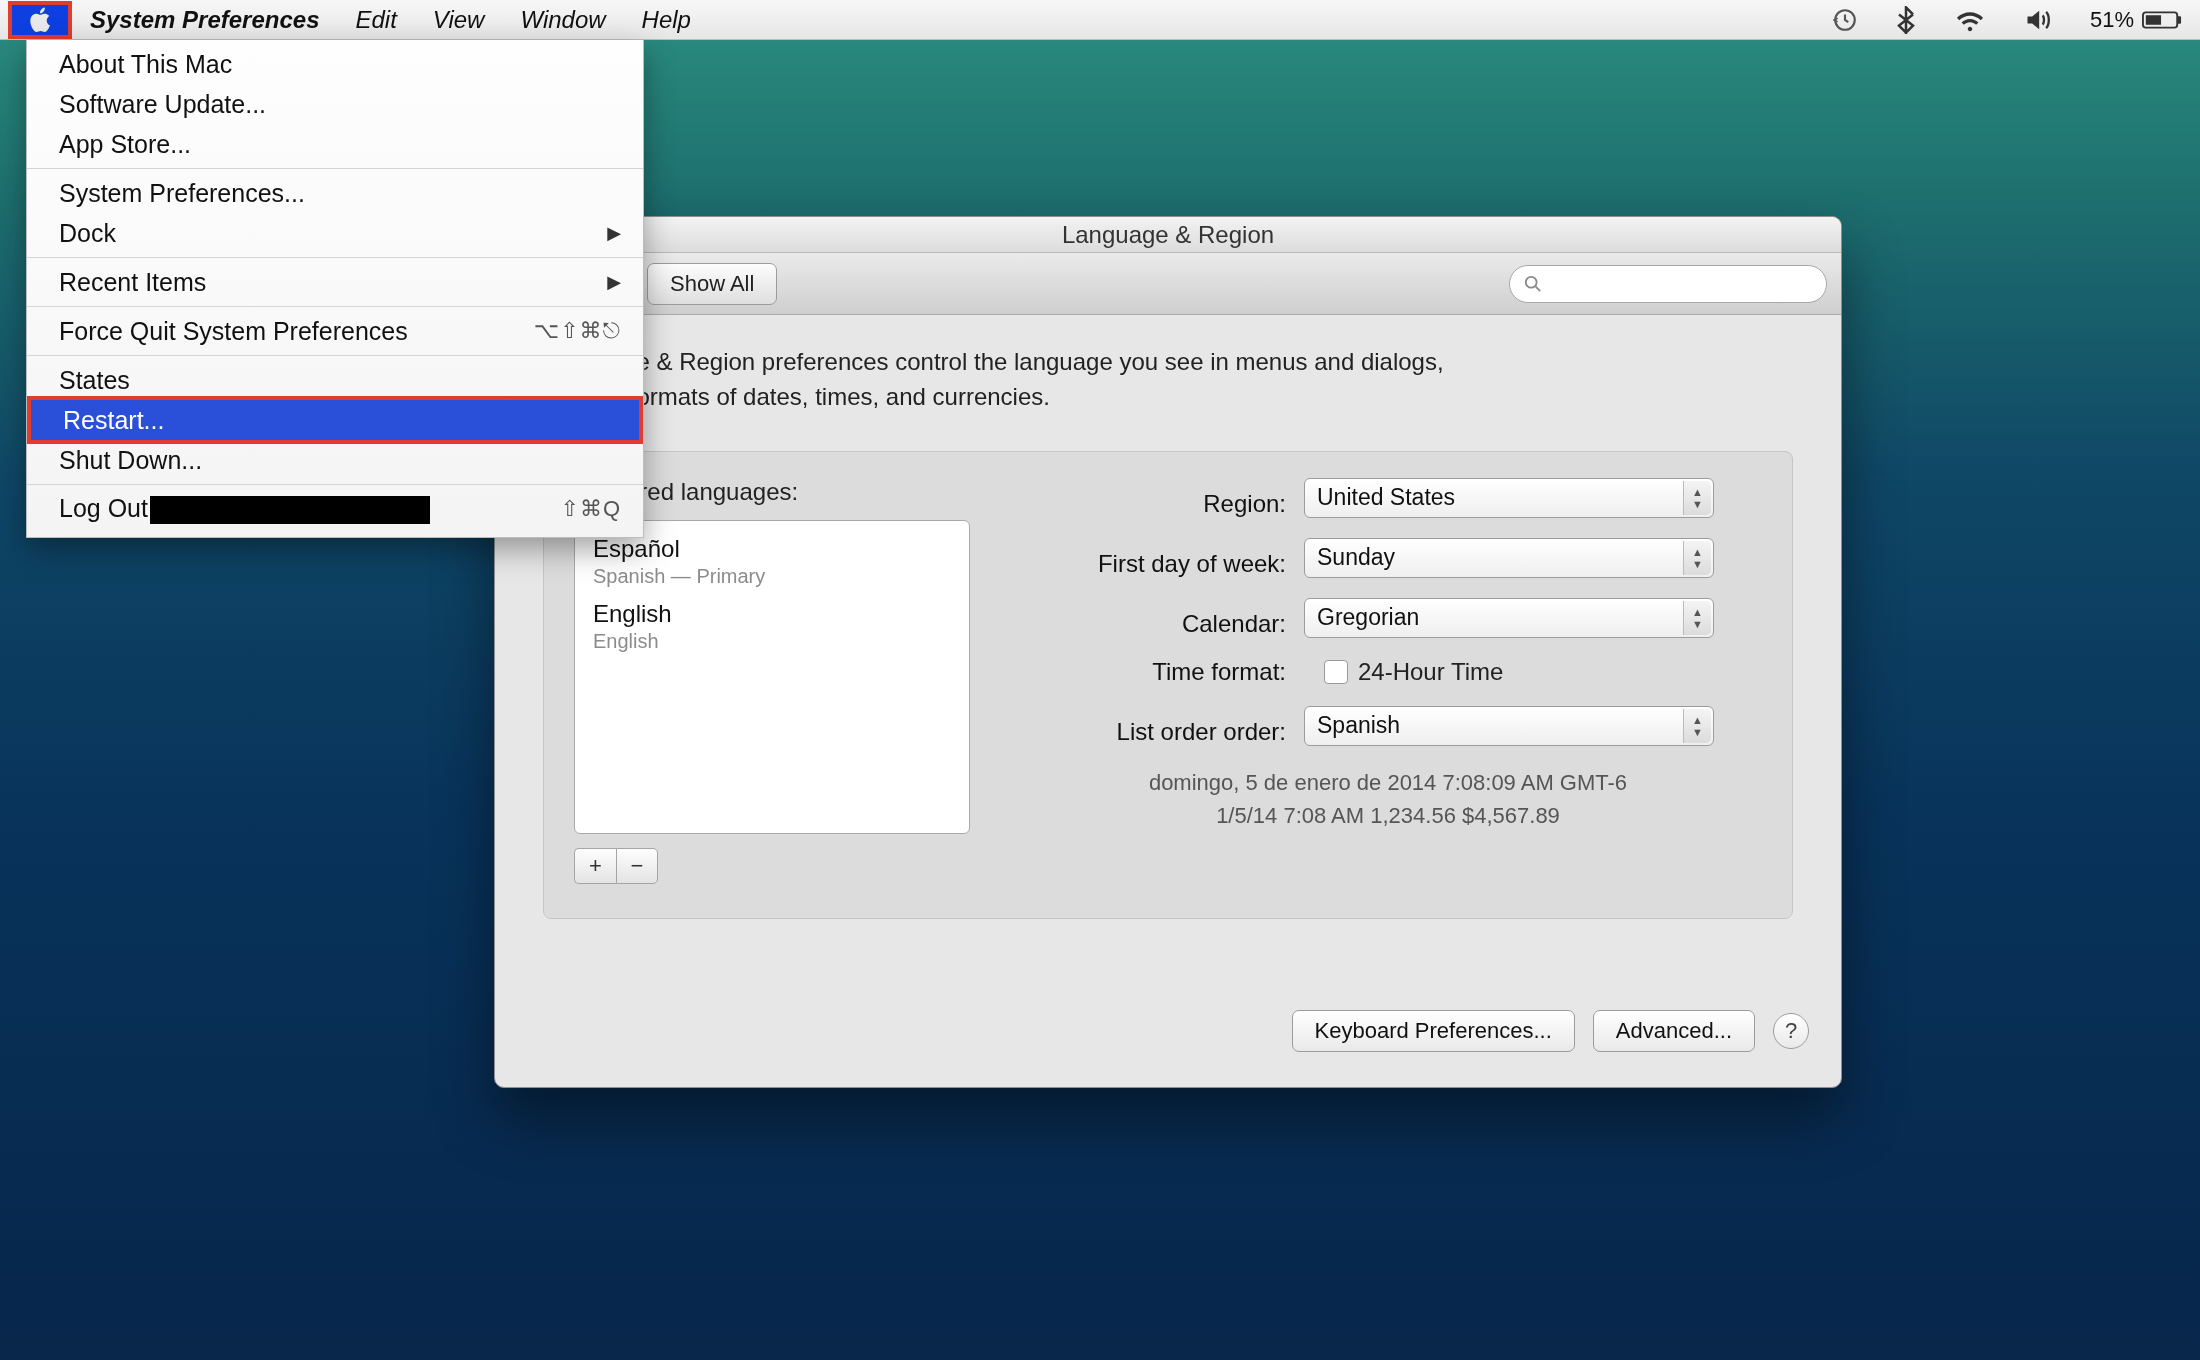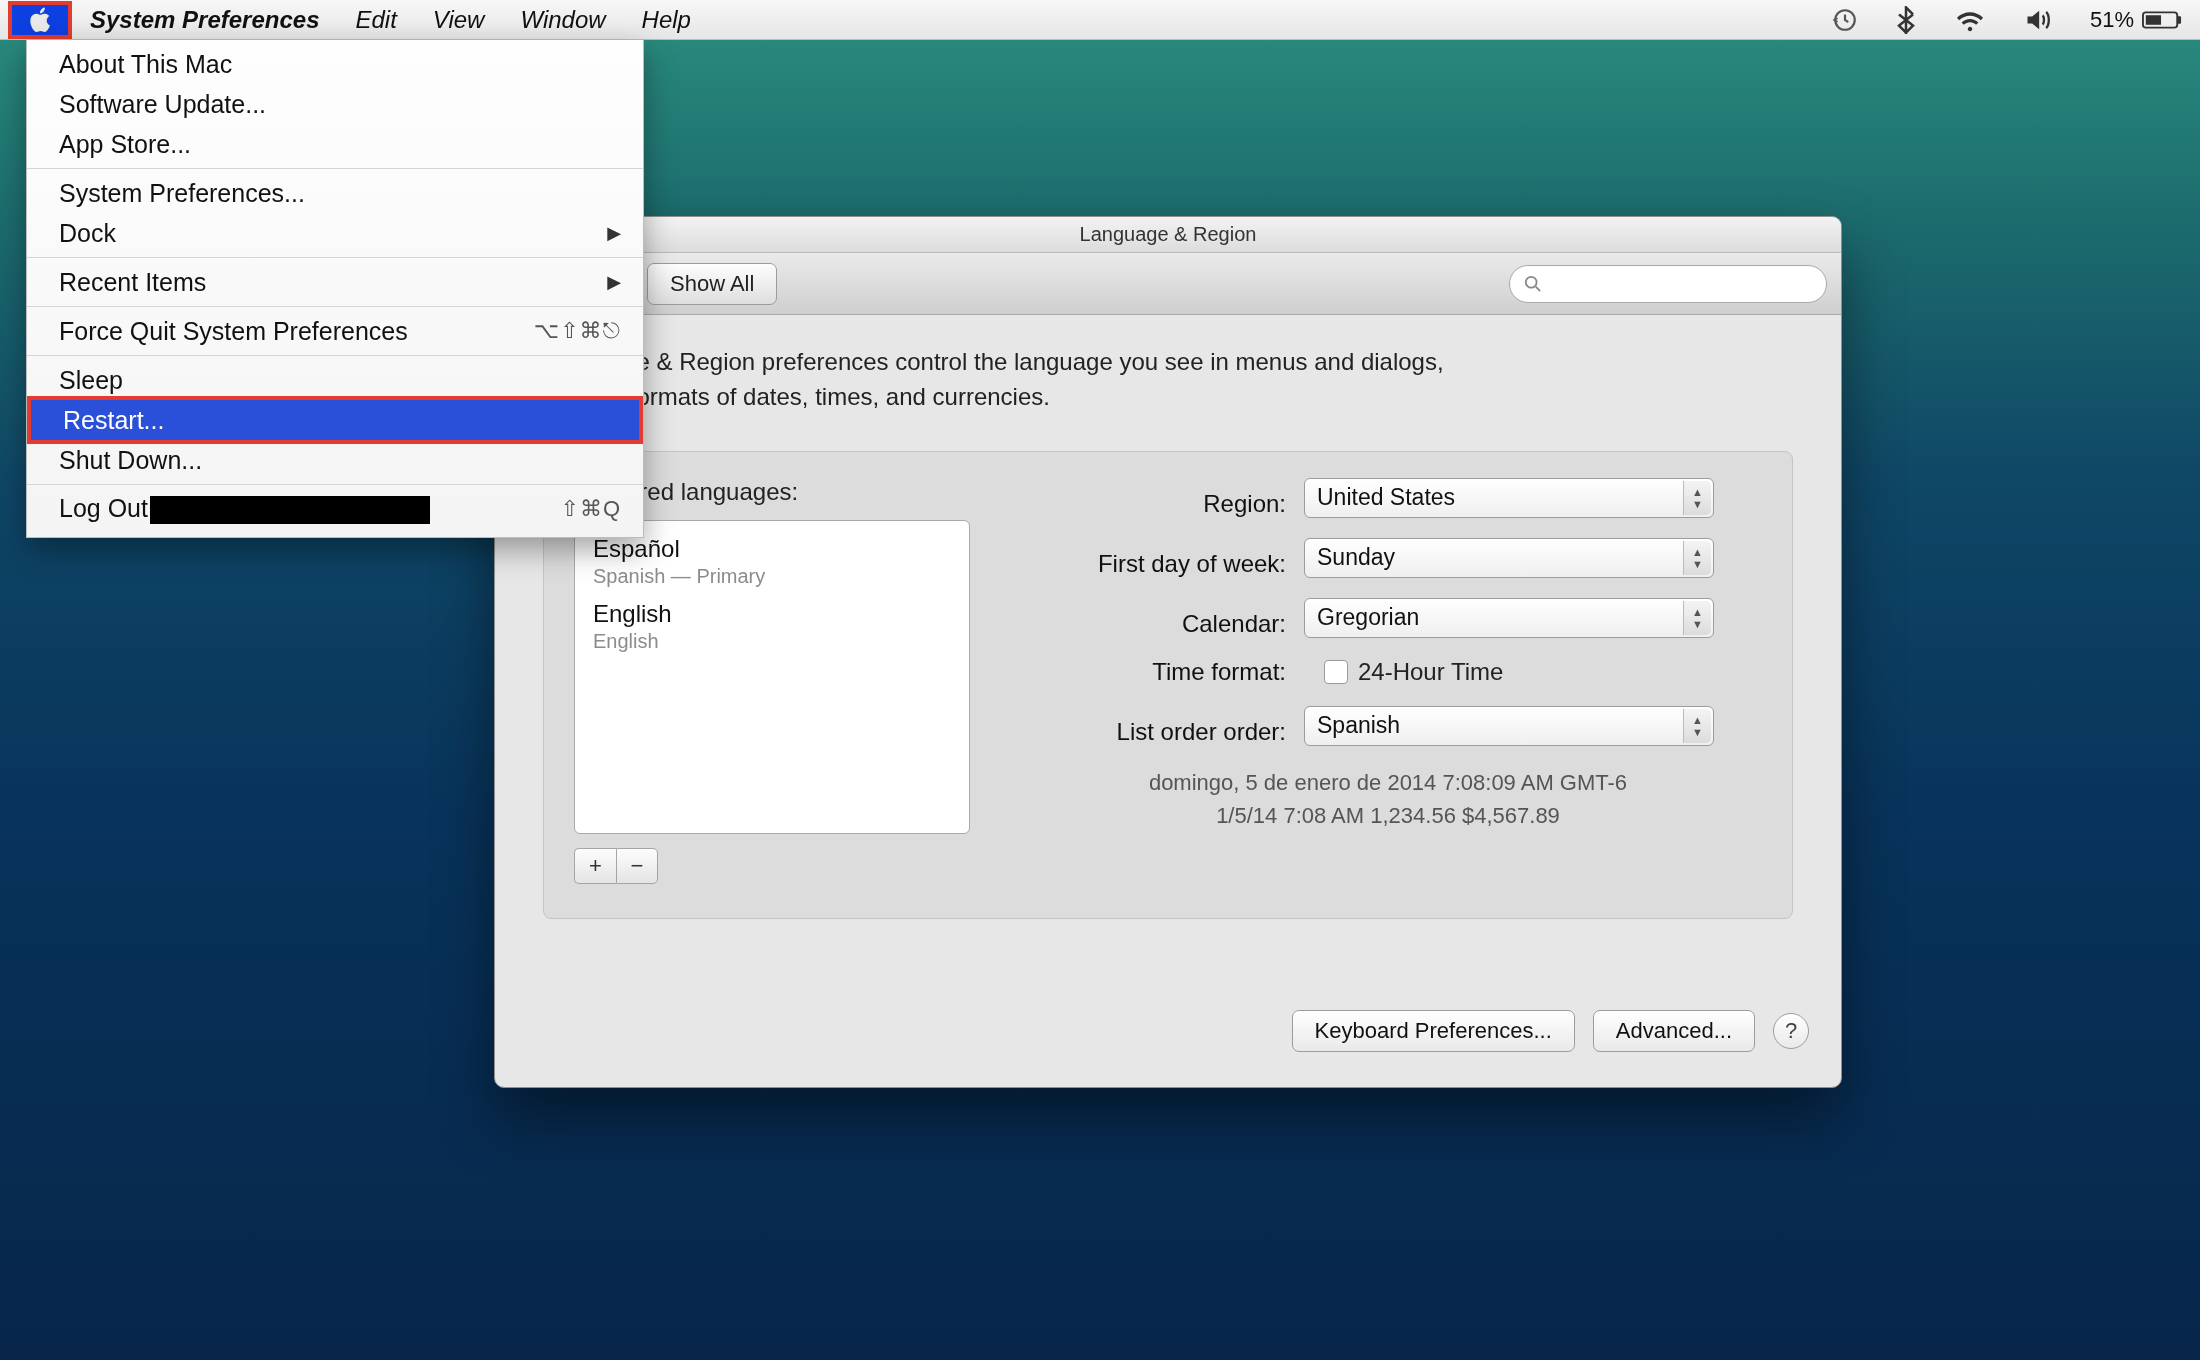--- a/index.html
+++ b/index.html
@@ -52,21 +52,21 @@
 .window {
   position: absolute; left: 494px; top: 216px; width: 1348px; height: 872px;
   background: #e7e7e7; border: 1px solid #8f8f8f; border-radius: 10px;
   box-shadow: 0 30px 60px rgba(0,0,0,.45);
   overflow: hidden;
 }
 .titlebar {
   height: 36px; background: linear-gradient(#f3f3f3, #dcdcdc);
   border-bottom: 1px solid #b8b8b8;
   display: flex; align-items: center; justify-content: center;
-  font-size: 20px; color: #333;
+  font-size: 24px; color: #333;
 }
 .toolbar {
   height: 62px; background: linear-gradient(#eaeaea, #cfcfcf);
   border-bottom: 1px solid #aaa;
   display: flex; align-items: center; padding: 0 14px; gap: 17px;
 }
 .nav-btn {
   width: 52px; height: 42px; background: linear-gradient(#fdfdfd,#dedede);
   border: 1px solid #9c9c9c; border-radius: 7px;
   display: flex; align-items: center; justify-content: center; color: #888;
@@ -311,21 +311,21 @@
         <span>Recent Items</span>
         <span class="arrow">▶</span>
       </div>
     <div class="sep"></div>
     <div class="item">
         <span>Force Quit System Preferences</span>
         <span class="shortcut">⌥⇧⌘⎋</span>
       </div>
     <div class="sep"></div>
     <div class="item">
-        <span>Sleep</span>
+        <span>States</span>
       </div>
     <div class="restart-box">
       <div class="item selected">
           <span>Restart...</span>
         </div>
     </div>
     <div class="item">
         <span>Shut Down...</span>
       </div>
     <div class="sep"></div>

